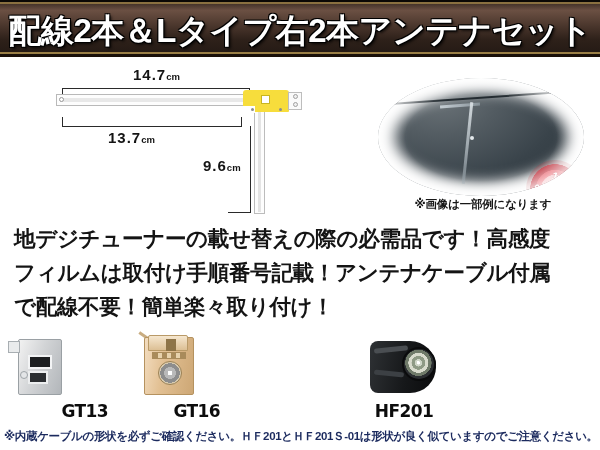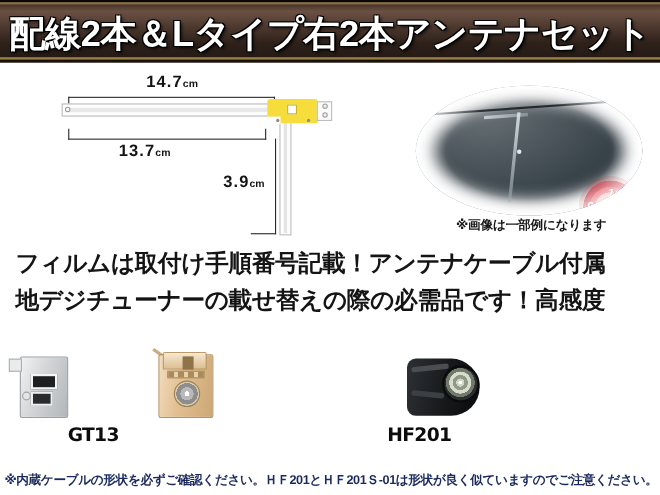--- a/index.html
+++ b/index.html
@@ -275,21 +275,21 @@
     font-size: 21.5px;
     font-weight: bold;
     line-height: 34px;
     letter-spacing: -0.3px;
     white-space: nowrap;
   }
 
   
   .connectors {
     position: absolute;
-    left: 0; top: 318px;
+    left: 0; top: 333px;
     width: 600px; height: 90px;
   }
   .conn {
     position: absolute;
     top: 0;
     width: 104px; height: 90px;
   }
   .c0 { left: 6px; }
   .c1 { left: 118px; }
   .c2 { left: 236px; }
@@ -302,21 +302,21 @@
     width: 104px;
     text-align: center;
     font-size: 17px;
     font-weight: bold;
     color: #0c0c0c;
     letter-spacing: -0.6px;
     white-space: nowrap;
     font-family: "DejaVu Sans", "Liberation Sans", sans-serif;
   }
   .c0 .conn-label, .c1 .conn-label, .c2 .conn-label { text-align: right; padding-right: 2px; box-sizing: border-box;}
-  .c3 .conn-label, .c4 .conn-label { text-align: left; }
+  .c3 .conn-label, .c4 .conn-label { text-align: center; }
 
   .conn-art { position: absolute; left: 0; top: 0; width: 104px; height: 66px; }
 
   
   .gt13-body {
     position: absolute; left: 12px; top: 6px;
     width: 44px; height: 56px;
     background: linear-gradient(110deg, #f2f2f2 0%, #d2d4d6 45%, #b2b6ba 100%);
     border: 1px solid #9aa0a4;
     border-radius: 2px;
@@ -486,38 +486,39 @@
   <div class="patch-chip"></div>
   <div class="patch-dot pd1"></div>
   <div class="patch-dot pd2"></div>
 
   <div class="tab"></div>
   <div class="tab-dot tdot1"></div>
   <div class="tab-dot tdot2"></div>
 
   <div class="dim-label lbl-147"><span>14.7</span><span class="unit">cm</span></div>
   <div class="dim-label lbl-111"><span>13.7</span><span class="unit">cm</span></div>
-  <div class="dim-label lbl-82"><span>3.9</span><span class="unit">cm</span></div>
+  <div class="dim-label lbl-82"><span>9.6</span><span class="unit">cm</span></div>
 </div>
 
 <div class="photo">
   <div class="glass-edge"></div>
   <div class="film-horiz"></div>
   <div class="film-vert"></div>
   <div class="film-node"></div>
   <div class="sticker"></div>
   <div class="sticker-num sn9">9</div>
   <div class="sticker-num sn10">10</div>
   <div class="photo-inner"></div>
 </div>
 <div class="photo-caption">※画像は一部例になります</div>
 
 <div class="desc">
+  <div class="desc-line">地デジチューナーの載せ替えの際の必需品です！高感度</div>
   <div class="desc-line">フィルムは取付け手順番号記載！アンテナケーブル付属</div>
-  <div class="desc-line">地デジチューナーの載せ替えの際の必需品です！高感度</div>
+  <div class="desc-line">で配線不要！簡単楽々取り付け！</div>
 </div>
 
 <div class="connectors">
 
   <div class="conn c0">
     <div class="conn-art">
       <div class="gt13-body"></div>
       <div class="gt13-tail"></div>
       <div class="gt13-port"></div>
       <div class="gt13-port2"></div>
@@ -528,20 +529,21 @@
 
   <div class="conn c1">
     <div class="conn-art">
       <div class="gt16-wire"></div>
       <div class="gt16-body"></div>
       <div class="gt16-top"></div>
       <div class="gt16-slot"></div>
       <div class="gt16-tabs"></div>
       <div class="gt16-ring"></div>
     </div>
+    <div class="conn-label">GT16</div>
   </div>
 
 
   <div class="conn c3">
     <div class="conn-art">
       <div class="hf-body"></div>
       <div class="hf-groove"></div>
       <div class="hf-groove2"></div>
       <div class="hf-face"></div>
     </div>

